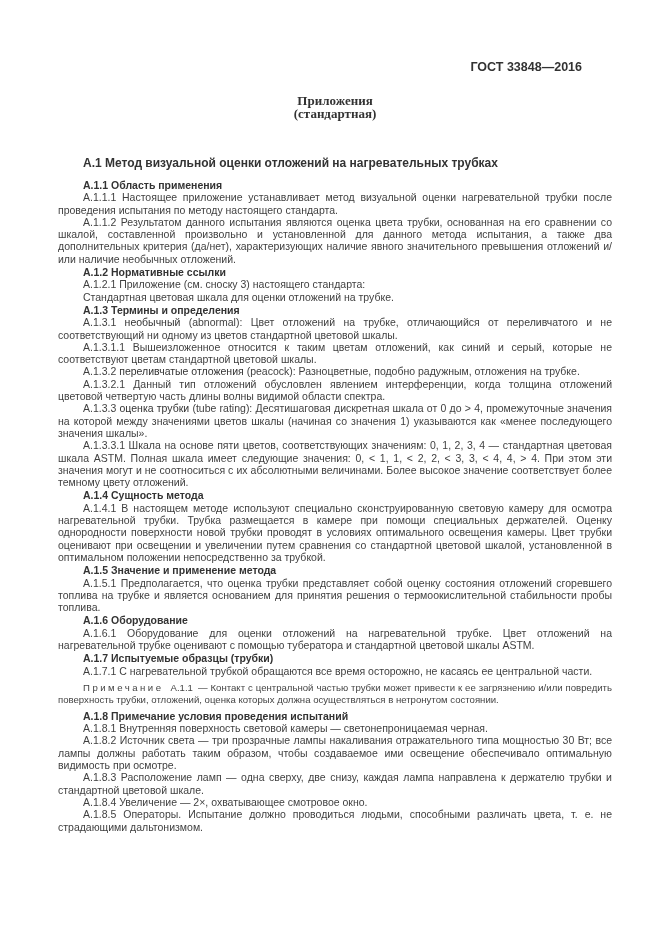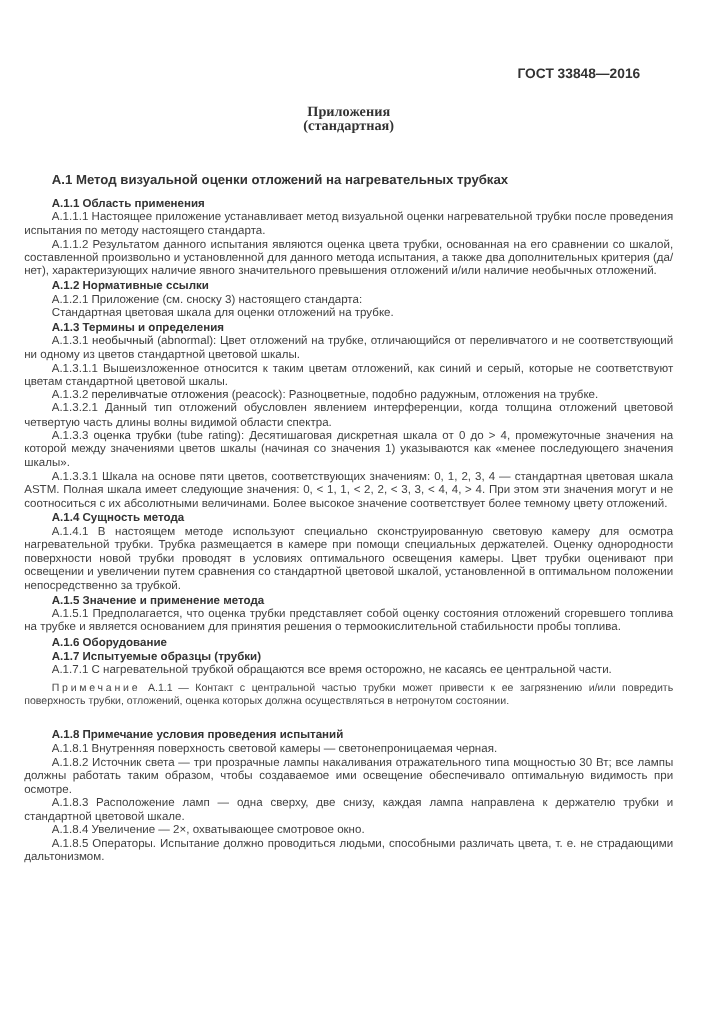--- a/index.html
+++ b/index.html
@@ -1,21 +1,21 @@
 <!DOCTYPE html>
 <html lang="ru"><head>
 <meta charset="utf-8">
 <style>
   html, body { margin:0; padding:0; background:#ffffff; }
   .page {
     position:relative;
     width:661px; height:841px;
     background:#ffffff;
     box-sizing:border-box;
-    padding:60px 49px 0 22px;
+    padding:60px 49px 0 58px;
     font-family:"Liberation Sans","DejaVu Sans",sans-serif;
     color:#3f3f3f;
     overflow:hidden;
   }
   .doc-code {
     text-align:right;
     padding-right:30px;
     font-size:12.5px;
     font-weight:bold;
     color:#323232;
@@ -48,21 +48,21 @@
   }
   .p {
     margin:0;
     font-size:10.5px;
     line-height:12.3px;
     text-align:justify;
     text-indent:25px;
   }
   .b { font-weight:normal; color:#333333; }
   .note {
-    margin:5px 0 18px 0;
+    margin:5px 0 4px 0;
     font-size:9.6px;
     line-height:12px;
     text-align:justify;
     text-indent:25px;
     color:#444444;
   }
   .note-word { letter-spacing:2.5px; }
   .note-num { margin:0 5px 0 7px; }
   .page-num {
     position:absolute;
@@ -101,20 +101,21 @@
   <p class="p"><span>А.1.3.3 </span><span class="b">оценка трубки</span><span> (tube rating): Десятишаговая дискретная шкала от 0 до &gt; 4, промежуточные значения на которой между значениями цветов шкалы (начиная со значения 1) указываются как «менее последующего значения шкалы».</span></p>
   <p class="p">А.1.3.3.1 Шкала на основе пяти цветов, соответствующих значениям: 0, 1, 2, 3, 4 — стандартная цветовая шкала ASTM. Полная шкала имеет следующие значения: 0, &lt; 1, 1, &lt; 2, 2, &lt; 3, 3, &lt; 4, 4, &gt; 4. При этом эти значения могут и не соотноситься с их абсолютными величинами. Более высокое значение соответствует более темному цвету отложений.</p>
 
   <p class="h">А.1.4 Сущность метода</p>
   <p class="p">А.1.4.1 В настоящем методе используют специально сконструированную световую камеру для осмотра нагревательной трубки. Трубка размещается в камере при помощи специальных держателей. Оценку однородности поверхности новой трубки проводят в условиях оптимального освещения камеры. Цвет трубки оценивают при освещении и увеличении путем сравнения со стандартной цветовой шкалой, установленной в оптимальном положении непосредственно за трубкой.</p>
 
   <p class="h">А.1.5 Значение и применение метода</p>
   <p class="p">А.1.5.1 Предполагается, что оценка трубки представляет собой оценку состояния отложений сгоревшего топлива на трубке и является основанием для принятия решения о термоокислительной стабильности пробы топлива.</p>
 
   <p class="h">А.1.6 Оборудование</p>
+  <p class="p">А.1.6.1 Оборудование для оценки отложений на нагревательной трубке. Цвет отложений на нагревательной трубке оценивают с помощью тубератора и стандартной цветовой шкалы ASTM.</p>
 
   <p class="h">А.1.7 Испытуемые образцы (трубки)</p>
   <p class="p">А.1.7.1 С нагревательной трубкой обращаются все время осторожно, не касаясь ее центральной части.</p>
 
   <p class="note"><span class="note-word">Примечание</span><span class="note-num">А.1.1</span><span>— Контакт с центральной частью трубки может привести к ее загрязнению и/или повредить поверхность трубки, отложений, оценка которых должна осуществляться в нетронутом состоянии.</span></p>
 
   <p class="h">А.1.8 Примечание условия проведения испытаний</p>
   <p class="p">А.1.8.1 Внутренняя поверхность световой камеры — светонепроницаемая черная.</p>
   <p class="p">А.1.8.2 Источник света — три прозрачные лампы накаливания отражательного типа мощностью 30 Вт; все лампы должны работать таким образом, чтобы создаваемое ими освещение обеспечивало оптимальную видимость при осмотре.</p>
   <p class="p">А.1.8.3 Расположение ламп — одна сверху, две снизу, каждая лампа направлена к держателю трубки и стандартной цветовой шкале.</p>

